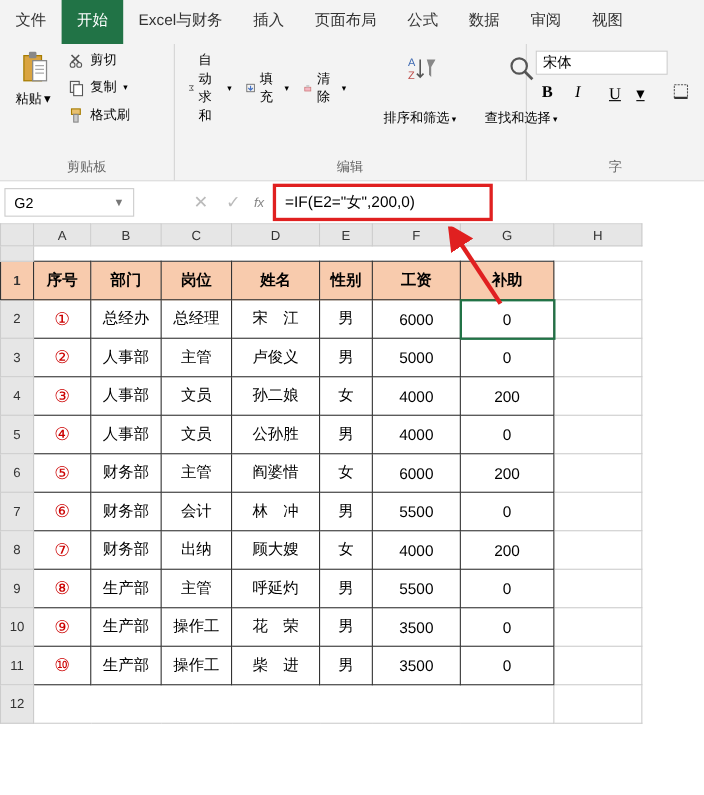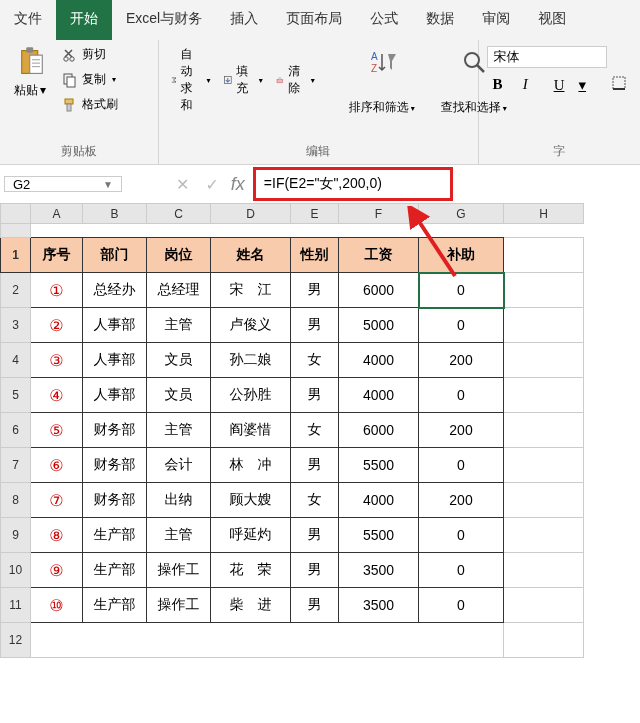--- a/index.html
+++ b/index.html
@@ -30,24 +30,24 @@
   .big-btn { display: flex; flex-direction: column; align-items: center; cursor: pointer; padding: 4px 8px; }
   .big-btn svg { width: 28px; height: 28px; }
   .big-span { font-size: 12px; margin-top: 23px; white-space: nowrap; }
   
   .font-area { display: flex; flex-direction: column; gap: 6px; padding: 2px 0; }
   .font-select { border: 1px solid #ccc; background: #fff; font-size: 13px; padding: 2px 6px; width: 120px; height: 22px; display: flex; align-items: center; }
   .biu { display: flex; gap: 8px; }
   .biu span { font-size: 15px; cursor: pointer; padding: 2px 6px; font-family: "Times New Roman", serif; }
   
   .namebox-row { display: flex; align-items: center; height: 38px; background: #fff; }
-  .namebox { border: 1px solid #ccc; width: 118px; height: 16px; margin: 0 4px; display: flex; align-items: center; padding: 0 8px; font-size: 13px; justify-content: space-between; }
+  .namebox { border: 1px solid #ccc; width: 118px; height: 26px; margin: 0 4px; display: flex; align-items: center; padding: 0 8px; font-size: 13px; justify-content: space-between; }
   .namebox-dd { font-size: 10px; color: #777; }
   .fx-btns { display: flex; gap: 16px; margin-left: 50px; align-items: center; color: #bbb; font-size: 16px; }
-  .fx-label { font-style: italic; color: #888; font-size: 18px; margin-left: 12px; }
+  .fx-label { font-style: italic; color: #888; font-size: 12px; margin-left: 12px; }
   .formula-input { border: 3px solid #e02020; height: 34px; margin-left: 8px; flex: 0 0 200px; display: flex; align-items: center; padding: 0 8px; font-size: 14px; position: relative; }
   
   .arrow-svg { position: absolute; top: 206px; left: 400px; pointer-events: none; z-index: 10; }
   
   .grid-wrap { position: relative; }
   .grid { border-collapse: collapse; table-layout: fixed; }
   .grid th.row-h, .grid td.row-h { width: 30px; background: #e6e6e6; border: 1px solid #ccc; font-size: 12px; text-align: center; color: #333; font-weight: normal; }
   .grid th.col-h { background: #e6e6e6; border: 1px solid #ccc; font-size: 12px; text-align: center; color: #333; font-weight: normal; height: 20px; }
   .grid th.sel-all { width: 30px; background: #e6e6e6; border: 1px solid #ccc; }
   .col-A { width: 52px; } .col-B { width: 64px; } .col-C { width: 64px; }

